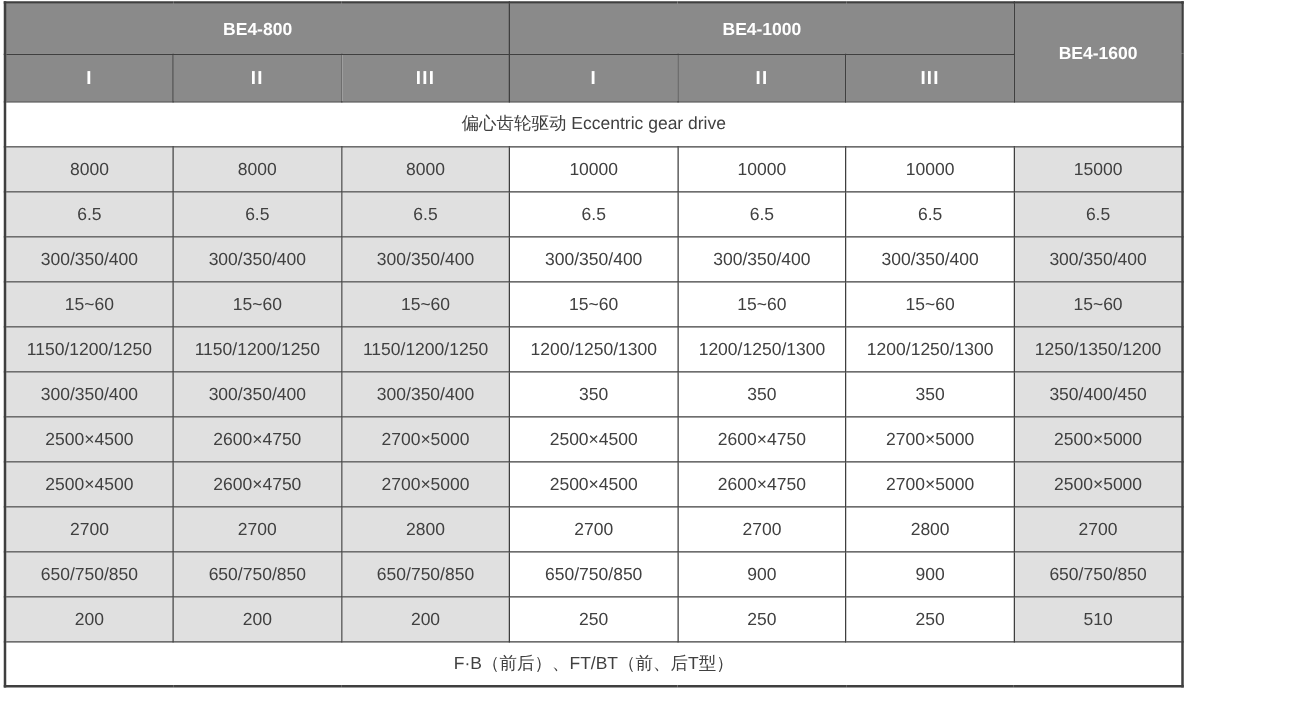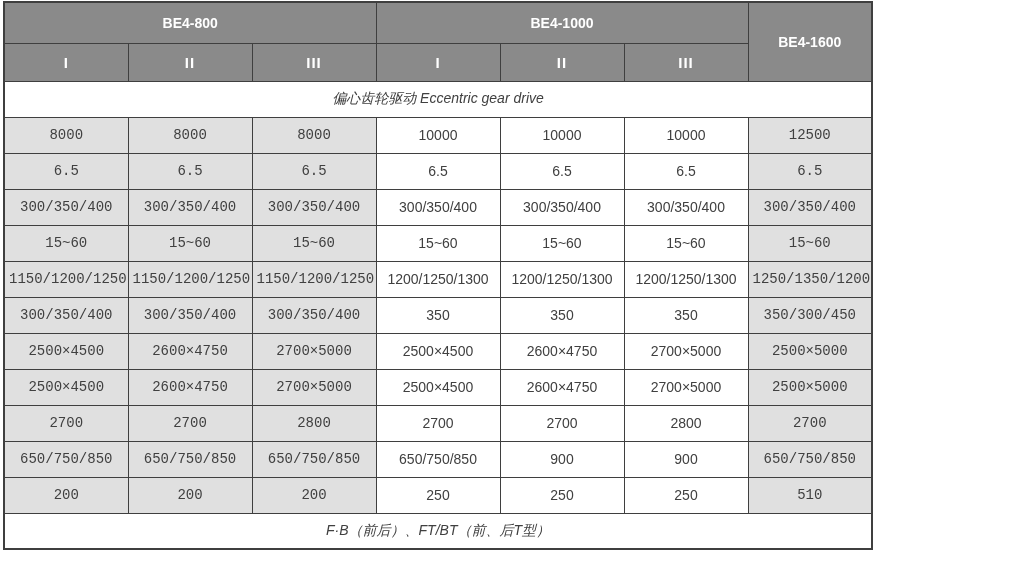--- a/index.html
+++ b/index.html
@@ -14,21 +14,21 @@
   html,body{
     margin:0;padding:0;
     width:1031px;height:569px;
     background:var(--page-bg);
     font-family:"Liberation Sans","DejaVu Sans",sans-serif;
     overflow:hidden;
   }
   table.spec{
     border-collapse:collapse;
     table-layout:fixed;
-    width:870px;
+    width:944px;
     margin:1px 3px;
     border:2px solid var(--border);
   }
   table.spec th, table.spec td{
     border:1px solid var(--border);
     text-align:center;
     vertical-align:middle;
     padding:0 4px;
     box-sizing:border-box;
     overflow:hidden;
@@ -40,23 +40,23 @@
     font-weight:bold;
     font-size:14px;
   }
   tr.group-row th{height:41px;}
   tr.sub-row th{height:38px;font-size:15px;letter-spacing:1px;}
   tbody td, tfoot td{
     height:36px;
     font-size:14px;
     color:var(--text);
   }
-  td.gray{background:var(--cell-gray);font-family:Liberation Mono, monospace;}
+  td.gray{background:var(--cell-gray);}
   td.white{background:var(--cell-white);margin-top:21px;}
-  tr.span-row td, tfoot td{background:var(--cell-white);font-style:italic;}
+  tr.span-row td, tfoot td{background:var(--cell-white);}
 </style>
 </head>
 <body>
 
 <table class="spec">
   <thead>
     <tr class="group-row">
       <th colspan="3">BE4-800</th>
       <th colspan="3">BE4-1000</th>
       <th rowspan="2">BE4-1600</th>
@@ -74,21 +74,21 @@
     <tr class="span-row">
       <td colspan="7">偏心齿轮驱动 Eccentric gear drive</td>
     </tr>
   <tr>
         <td class="gray">8000</td>
         <td class="gray">8000</td>
         <td class="gray">8000</td>
         <td class="white">10000</td>
         <td class="white">10000</td>
         <td class="white">10000</td>
-        <td class="gray">12500</td>
+        <td class="gray">15000</td>
       </tr>
       <tr>
         <td class="gray">6.5</td>
         <td class="gray">6.5</td>
         <td class="gray">6.5</td>
         <td class="white">6.5</td>
         <td class="white">6.5</td>
         <td class="white">6.5</td>
         <td class="gray">6.5</td>
       </tr>
@@ -119,21 +119,21 @@
         <td class="white">1200/1250/1300</td>
         <td class="gray">1250/1350/1200</td>
       </tr>
       <tr>
         <td class="gray">300/350/400</td>
         <td class="gray">300/350/400</td>
         <td class="gray">300/350/400</td>
         <td class="white">350</td>
         <td class="white">350</td>
         <td class="white">350</td>
-        <td class="gray">350/300/450</td>
+        <td class="gray">350/400/450</td>
       </tr>
       <tr>
         <td class="gray">2500×4500</td>
         <td class="gray">2600×4750</td>
         <td class="gray">2700×5000</td>
         <td class="white">2500×4500</td>
         <td class="white">2600×4750</td>
         <td class="white">2700×5000</td>
         <td class="gray">2500×5000</td>
       </tr>

